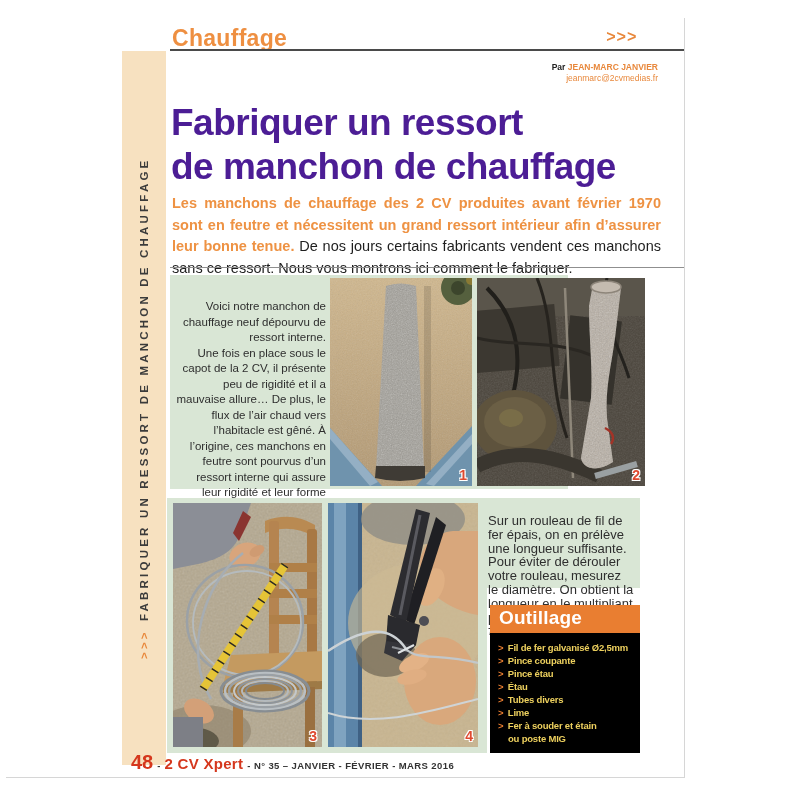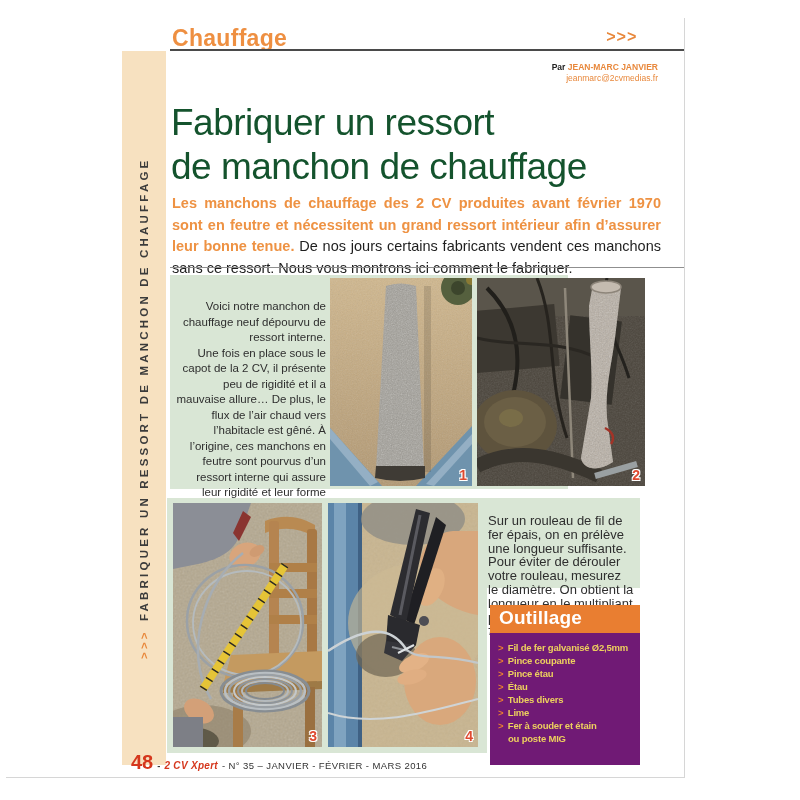--- a/index.html
+++ b/index.html
@@ -21,21 +21,21 @@
   .byline-email{color:#e8883c;}
 
   
   #sidebar{left:122px;top:51px;width:44px;height:714px;background:#f7e1c0;}
   #sidebar .v-text{position:absolute;inset:0;display:flex;align-items:center;justify-content:center;
     writing-mode:vertical-rl;transform:rotate(180deg);white-space:nowrap;
     font-size:11.5px;font-weight:700;letter-spacing:3.2px;color:#3b3b3b;}
   .sb-arrows{color:#e8883c;margin-inline-end:8px;}
 
   
-  #article-title{left:171px;top:101px;font-size:37px;font-weight:400;color:#14532d;line-height:44px;letter-spacing:-.5px;}
+  #article-title{left:171px;top:101px;font-size:37px;font-weight:700;color:#4c1d95;line-height:44px;letter-spacing:-.5px;}
   #intro{left:172px;top:193px;width:489px;font-size:14.5px;line-height:21.5px;text-align:justify;color:#1e1e1e;}
   .intro-highlight{color:#ee9243;font-weight:700;}
   #divider{left:170px;top:267px;width:514px;height:1px;background:#8f8f8f;}
 
   
   .panel{background:#d9e6d5;}
   #panel-top{left:170px;top:275px;width:398px;height:214px;}
   #panel-bottom{left:167px;top:498px;width:473px;height:255px;}
   #caption-main{left:6px;top:24px;width:150px;text-align:right;font-size:11.5px;line-height:15.5px;color:#2e2e2e;}
   #caption-main p{margin:0;}
@@ -47,32 +47,32 @@
   #photo2{left:307px;top:3px;width:168px;height:208px;}
   #photo3{left:6px;top:5px;width:149px;height:244px;}
   #photo4{left:161px;top:5px;width:150px;height:244px;}
   .ph-num{position:absolute;right:5px;bottom:3px;font-size:14px;font-weight:800;color:#e04a30;
     text-shadow:-1px -1px 0 #fff,1px -1px 0 #fff,-1px 1px 0 #fff,1px 1px 0 #fff,0 0 1px #fff;}
 
   
   #tools{left:490px;top:605px;width:150px;}
   #tools-header{height:28px;box-sizing:border-box;background:#e97e31;color:#fff;
     font-size:19px;font-weight:800;line-height:25px;padding-left:9px;letter-spacing:.2px;}
-  #tools-body{background:#701a75;padding:8px 8px 20px 8px;}
+  #tools-body{background:#000000;padding:8px 8px 8px 8px;}
   #tools-body ul{margin:0;padding:0;list-style:none;}
   #tools-body li{font-size:9.5px;font-weight:700;color:#edd05e;line-height:13px;letter-spacing:-.2px;white-space:nowrap;}
   #tools-body .b{color:#e97e31;margin-right:2px;}
   #tools-body .cont{padding-left:10px;}
 
   
   #footer{left:131px;top:752px;display:flex;align-items:baseline;gap:4px;}
   .f-num{font-size:20px;font-weight:800;color:#d5371d;line-height:20px;}
   .f-sep{font-size:9.5px;font-weight:700;color:#333;}
-  .f-mag{font-size:10px;font-weight:800;color:#d5371d;letter-spacing:.3px;font-style:italic;}
-  .f-issue{font-size:9.5px;font-weight:400;color:#333;letter-spacing:.4px;}
+  .f-mag{font-size:15px;font-weight:800;color:#d5371d;letter-spacing:.3px;}
+  .f-issue{font-size:9.5px;font-weight:700;color:#333;letter-spacing:.4px;}
 </style>
 </head>
 <body>
 
 <div class="abs" id="edge-right"></div>
 <div class="abs" id="edge-bottom"></div>
 
 <div class="abs" id="section-title">Chauffage</div>
 <div class="abs" id="header-rule"></div>
 <div class="abs" id="header-arrows">&gt;&gt;&gt;</div>

